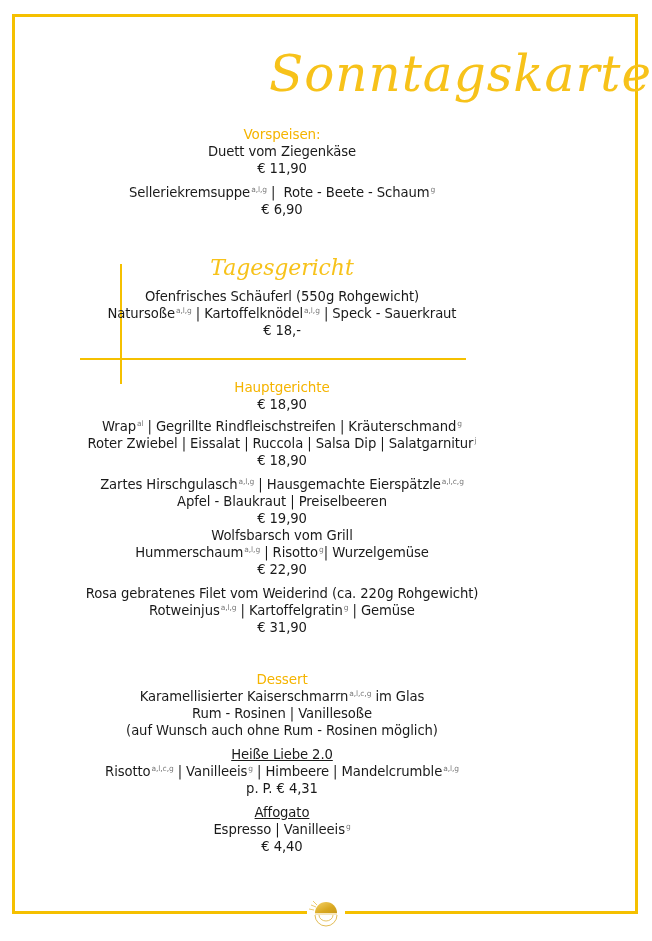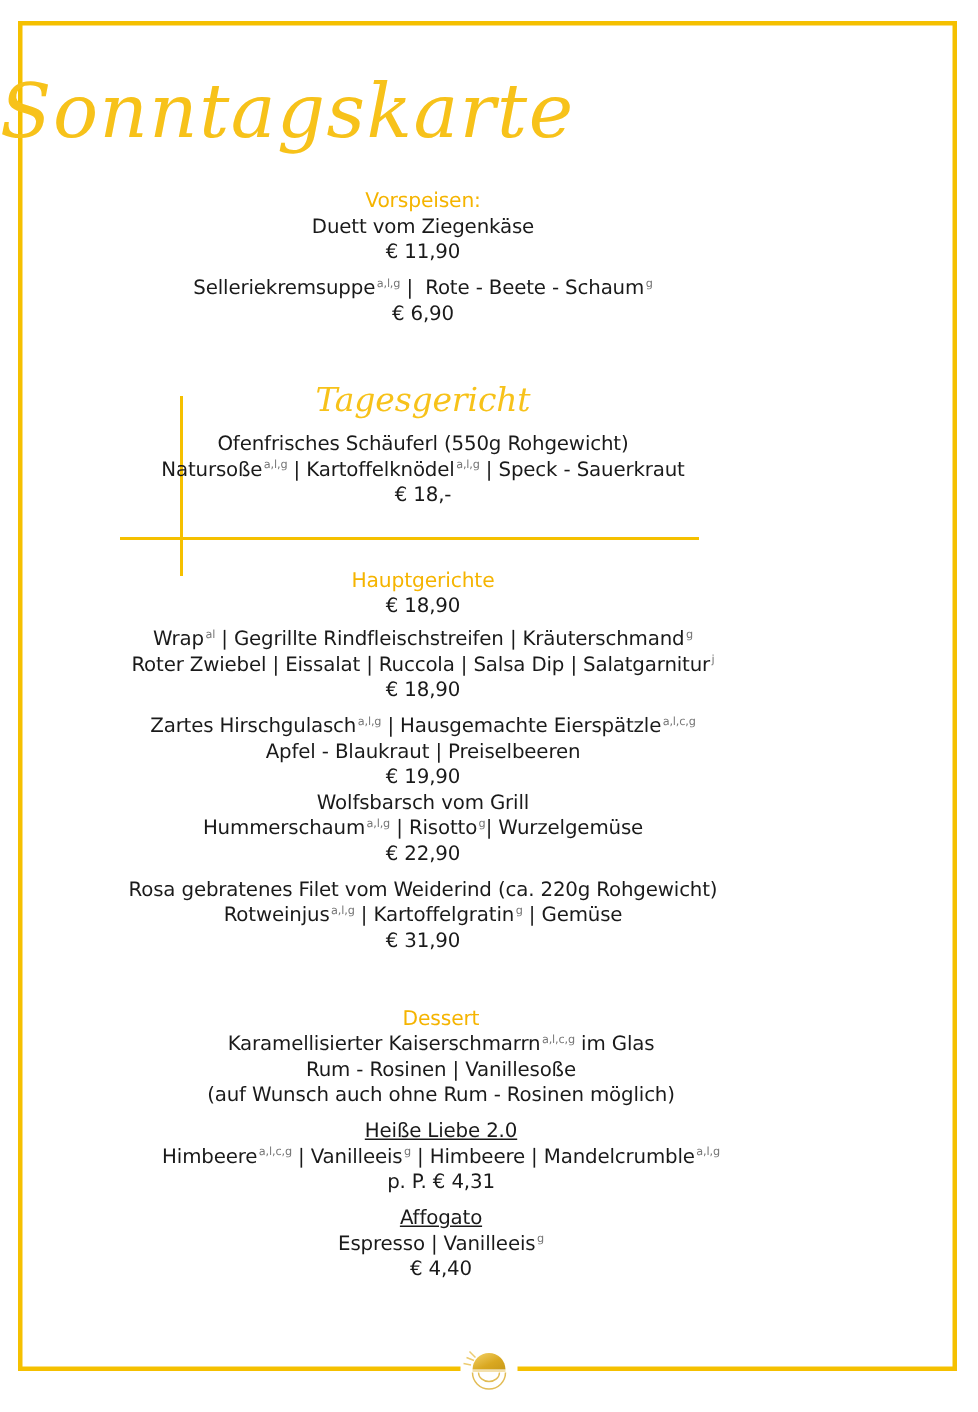--- a/index.html
+++ b/index.html
@@ -22,21 +22,21 @@
       width: 620px;
       height: 894px;
       border: 3px solid #f5c000;
       box-sizing: content-box;
     }
     .title {
       position: absolute;
       left: 0;
       width: 652px;
       top: 34px;
-      text-align: left;
+      text-align: right;
       font-family: "DejaVu Serif", "Liberation Serif", serif;
       font-style: italic;
       font-size: 50px;
       color: #f7c21a;
       letter-spacing: 1px;
       line-height: 80px;
     }
     .content {
       position: absolute;
       left: 0;
@@ -160,31 +160,31 @@
     <span class="price">€ 22,90</span>
   </div>
   <div class="gap-m"></div>
   <div>
     <span class="line">Rosa gebratenes Filet vom Weiderind (ca. 220g Rohgewicht)</span>
     <span class="line"><span>Rotweinjus</span><sup>a,l,g</sup><span> | Kartoffelgratin</span><sup>g</sup><span> | Gemüse</span></span>
     <span class="price">€ 31,90</span>
   </div>
 </div>
 
-<div class="content" style="top:671px;margin-left:12px;">
+<div class="content" style="top:671px;">
   <span class="line section-heading">Dessert</span>
   <div>
     <span class="line"><span>Karamellisierter Kaiserschmarrn</span><sup>a,l,c,g</sup><span> im Glas</span></span>
     <span class="line">Rum - Rosinen | Vanillesoße</span>
     <span class="line">(auf Wunsch auch ohne Rum - Rosinen möglich)</span>
   </div>
   <div class="gap-m"></div>
   <div>
     <span class="line underlined">Heiße Liebe 2.0</span>
-    <span class="line"><span>Himbeere</span><sup>a,l,c,g</sup><span> | Vanilleeis</span><sup>g</sup><span> | Himbeere | Mandelcrumble</span><sup>a,l,g</sup></span>
+    <span class="line"><span>Risotto</span><sup>a,l,c,g</sup><span> | Vanilleeis</span><sup>g</sup><span> | Himbeere | Mandelcrumble</span><sup>a,l,g</sup></span>
     <span class="price">p. P. € 4,31</span>
   </div>
   <div class="gap-m"></div>
   <div>
     <span class="line underlined">Affogato</span>
     <span class="line"><span>Espresso | Vanilleeis</span><sup>g</sup></span>
     <span class="price">€ 4,40</span>
   </div>
 </div>
 

